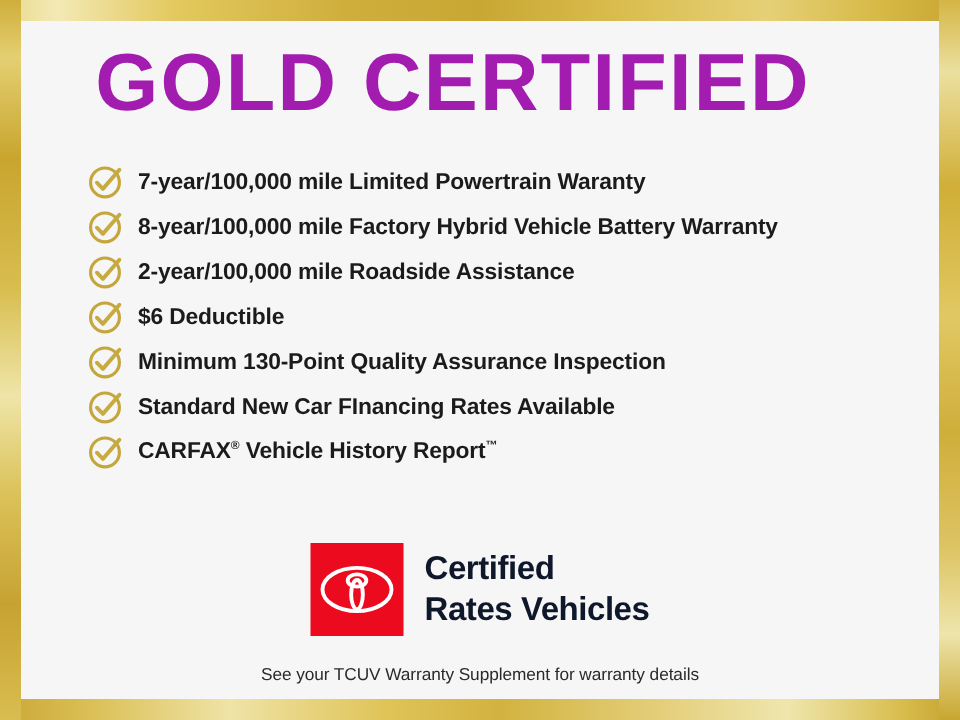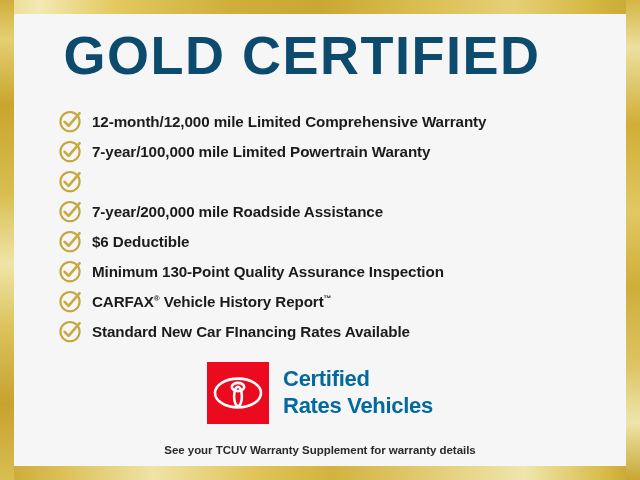--- a/index.html
+++ b/index.html
@@ -62,21 +62,21 @@
 
   
   #title {
     position: absolute;
     left: 0; top: 14px;
     width: 576px;
     text-align: center;
     font-size: 54px;
     font-weight: 700;
     letter-spacing: 1.5px;
-    color: #0c4a6e;
+    color: #a21caf;
     line-height: 1;
     white-space: nowrap;
   }
 
   
   #features {
     position: absolute;
     left: 44px;
     top: 92px;
     width: 560px;
@@ -123,83 +123,77 @@
     background: #eb0a1e;
     display: flex;
     align-items: center;
     justify-content: center;
     flex: 0 0 62px;
   }
   #lockup-text {
     margin-left: 14px;
     font-size: 22px;
     font-weight: 700;
-    color: #0369a1;
+    color: #0f172a;
     line-height: 1.22;
     letter-spacing: -0.3px;
   }
 
   
   #footnote {
     position: absolute;
     left: 0;
     top: 430px;
     width: 612px;
     text-align: center;
     font-size: 11.5px;
-    font-weight: 700;
+    font-weight: 400;
     color: #2a2a2a;
     letter-spacing: -0.05px;
   }
 </style>
 </head>
 <body>
 
 <div id="card">
 
   <div class="frame-edge frame-top"></div>
   <div class="frame-edge frame-bottom"></div>
   <div class="frame-edge frame-left"></div>
   <div class="frame-edge frame-right"></div>
 
   <div id="inner">
 
     <div id="title">GOLD CERTIFIED</div>
 
     <div id="features">
 
-      <div class="feature-row">
-        <svg class="check-icon" viewBox="0 0 26 26">
-          <circle cx="12" cy="13.6" r="9.6" fill="none" stroke="#c4a63c" stroke-width="2.1"></circle>
-          <path d="M6.6 13.8 L10.6 17.9 L21.6 5.2" fill="none" stroke="#c8ab40" stroke-width="2.6" stroke-linecap="round" stroke-linejoin="round"></path>
-        </svg>
-        <span class="feature-text">12-month/12,000 mile Limited Comprehensive Warranty</span>
-      </div>
 
       <div class="feature-row">
         <svg class="check-icon" viewBox="0 0 26 26">
           <circle cx="12" cy="13.6" r="9.6" fill="none" stroke="#c4a63c" stroke-width="2.1"></circle>
           <path d="M6.6 13.8 L10.6 17.9 L21.6 5.2" fill="none" stroke="#c8ab40" stroke-width="2.6" stroke-linecap="round" stroke-linejoin="round"></path>
         </svg>
         <span class="feature-text">7-year/100,000 mile Limited Powertrain Waranty</span>
       </div>
 
       <div class="feature-row">
         <svg class="check-icon" viewBox="0 0 26 26">
           <circle cx="12" cy="13.6" r="9.6" fill="none" stroke="#c4a63c" stroke-width="2.1"></circle>
           <path d="M6.6 13.8 L10.6 17.9 L21.6 5.2" fill="none" stroke="#c8ab40" stroke-width="2.6" stroke-linecap="round" stroke-linejoin="round"></path>
         </svg>
-      </div>
-
-      <div class="feature-row">
-        <svg class="check-icon" viewBox="0 0 26 26">
-          <circle cx="12" cy="13.6" r="9.6" fill="none" stroke="#c4a63c" stroke-width="2.1"></circle>
-          <path d="M6.6 13.8 L10.6 17.9 L21.6 5.2" fill="none" stroke="#c8ab40" stroke-width="2.6" stroke-linecap="round" stroke-linejoin="round"></path>
-        </svg>
-        <span class="feature-text">7-year/200,000 mile Roadside Assistance</span>
+        <span class="feature-text">8-year/100,000 mile Factory Hybrid Vehicle Battery Warranty</span>
+      </div>
+
+      <div class="feature-row">
+        <svg class="check-icon" viewBox="0 0 26 26">
+          <circle cx="12" cy="13.6" r="9.6" fill="none" stroke="#c4a63c" stroke-width="2.1"></circle>
+          <path d="M6.6 13.8 L10.6 17.9 L21.6 5.2" fill="none" stroke="#c8ab40" stroke-width="2.6" stroke-linecap="round" stroke-linejoin="round"></path>
+        </svg>
+        <span class="feature-text">2-year/100,000 mile Roadside Assistance</span>
       </div>
 
       <div class="feature-row">
         <svg class="check-icon" viewBox="0 0 26 26">
           <circle cx="12" cy="13.6" r="9.6" fill="none" stroke="#c4a63c" stroke-width="2.1"></circle>
           <path d="M6.6 13.8 L10.6 17.9 L21.6 5.2" fill="none" stroke="#c8ab40" stroke-width="2.6" stroke-linecap="round" stroke-linejoin="round"></path>
         </svg>
         <span class="feature-text">$6 Deductible</span>
       </div>
 
@@ -209,29 +203,29 @@
           <path d="M6.6 13.8 L10.6 17.9 L21.6 5.2" fill="none" stroke="#c8ab40" stroke-width="2.6" stroke-linecap="round" stroke-linejoin="round"></path>
         </svg>
         <span class="feature-text">Minimum 130-Point Quality Assurance Inspection</span>
       </div>
 
       <div class="feature-row">
         <svg class="check-icon" viewBox="0 0 26 26">
           <circle cx="12" cy="13.6" r="9.6" fill="none" stroke="#c4a63c" stroke-width="2.1"></circle>
           <path d="M6.6 13.8 L10.6 17.9 L21.6 5.2" fill="none" stroke="#c8ab40" stroke-width="2.6" stroke-linecap="round" stroke-linejoin="round"></path>
         </svg>
+        <span class="feature-text">Standard New Car FInancing Rates Available</span>
+      </div>
+
+      <div class="feature-row">
+        <svg class="check-icon" viewBox="0 0 26 26">
+          <circle cx="12" cy="13.6" r="9.6" fill="none" stroke="#c4a63c" stroke-width="2.1"></circle>
+          <path d="M6.6 13.8 L10.6 17.9 L21.6 5.2" fill="none" stroke="#c8ab40" stroke-width="2.6" stroke-linecap="round" stroke-linejoin="round"></path>
+        </svg>
         <span class="feature-text"><span>CARFAX</span><span class="sup">®</span><span> Vehicle History Report</span><span class="sup">™</span></span>
-      </div>
-
-      <div class="feature-row">
-        <svg class="check-icon" viewBox="0 0 26 26">
-          <circle cx="12" cy="13.6" r="9.6" fill="none" stroke="#c4a63c" stroke-width="2.1"></circle>
-          <path d="M6.6 13.8 L10.6 17.9 L21.6 5.2" fill="none" stroke="#c8ab40" stroke-width="2.6" stroke-linecap="round" stroke-linejoin="round"></path>
-        </svg>
-        <span class="feature-text">Standard New Car FInancing Rates Available</span>
       </div>
 
     </div>
 
     <div id="lockup">
       <div id="toyota-mark">
         <svg width="50" height="34" viewBox="0 0 50 34">
           <ellipse cx="25" cy="17" rx="23" ry="14.4" fill="none" stroke="#ffffff" stroke-width="2.6"></ellipse>
           <ellipse cx="25" cy="11" rx="6.2" ry="4.1" fill="none" stroke="#ffffff" stroke-width="2.6"></ellipse>
           <ellipse cx="25" cy="20.4" rx="3.9" ry="9.7" fill="none" stroke="#ffffff" stroke-width="2.6"></ellipse>

